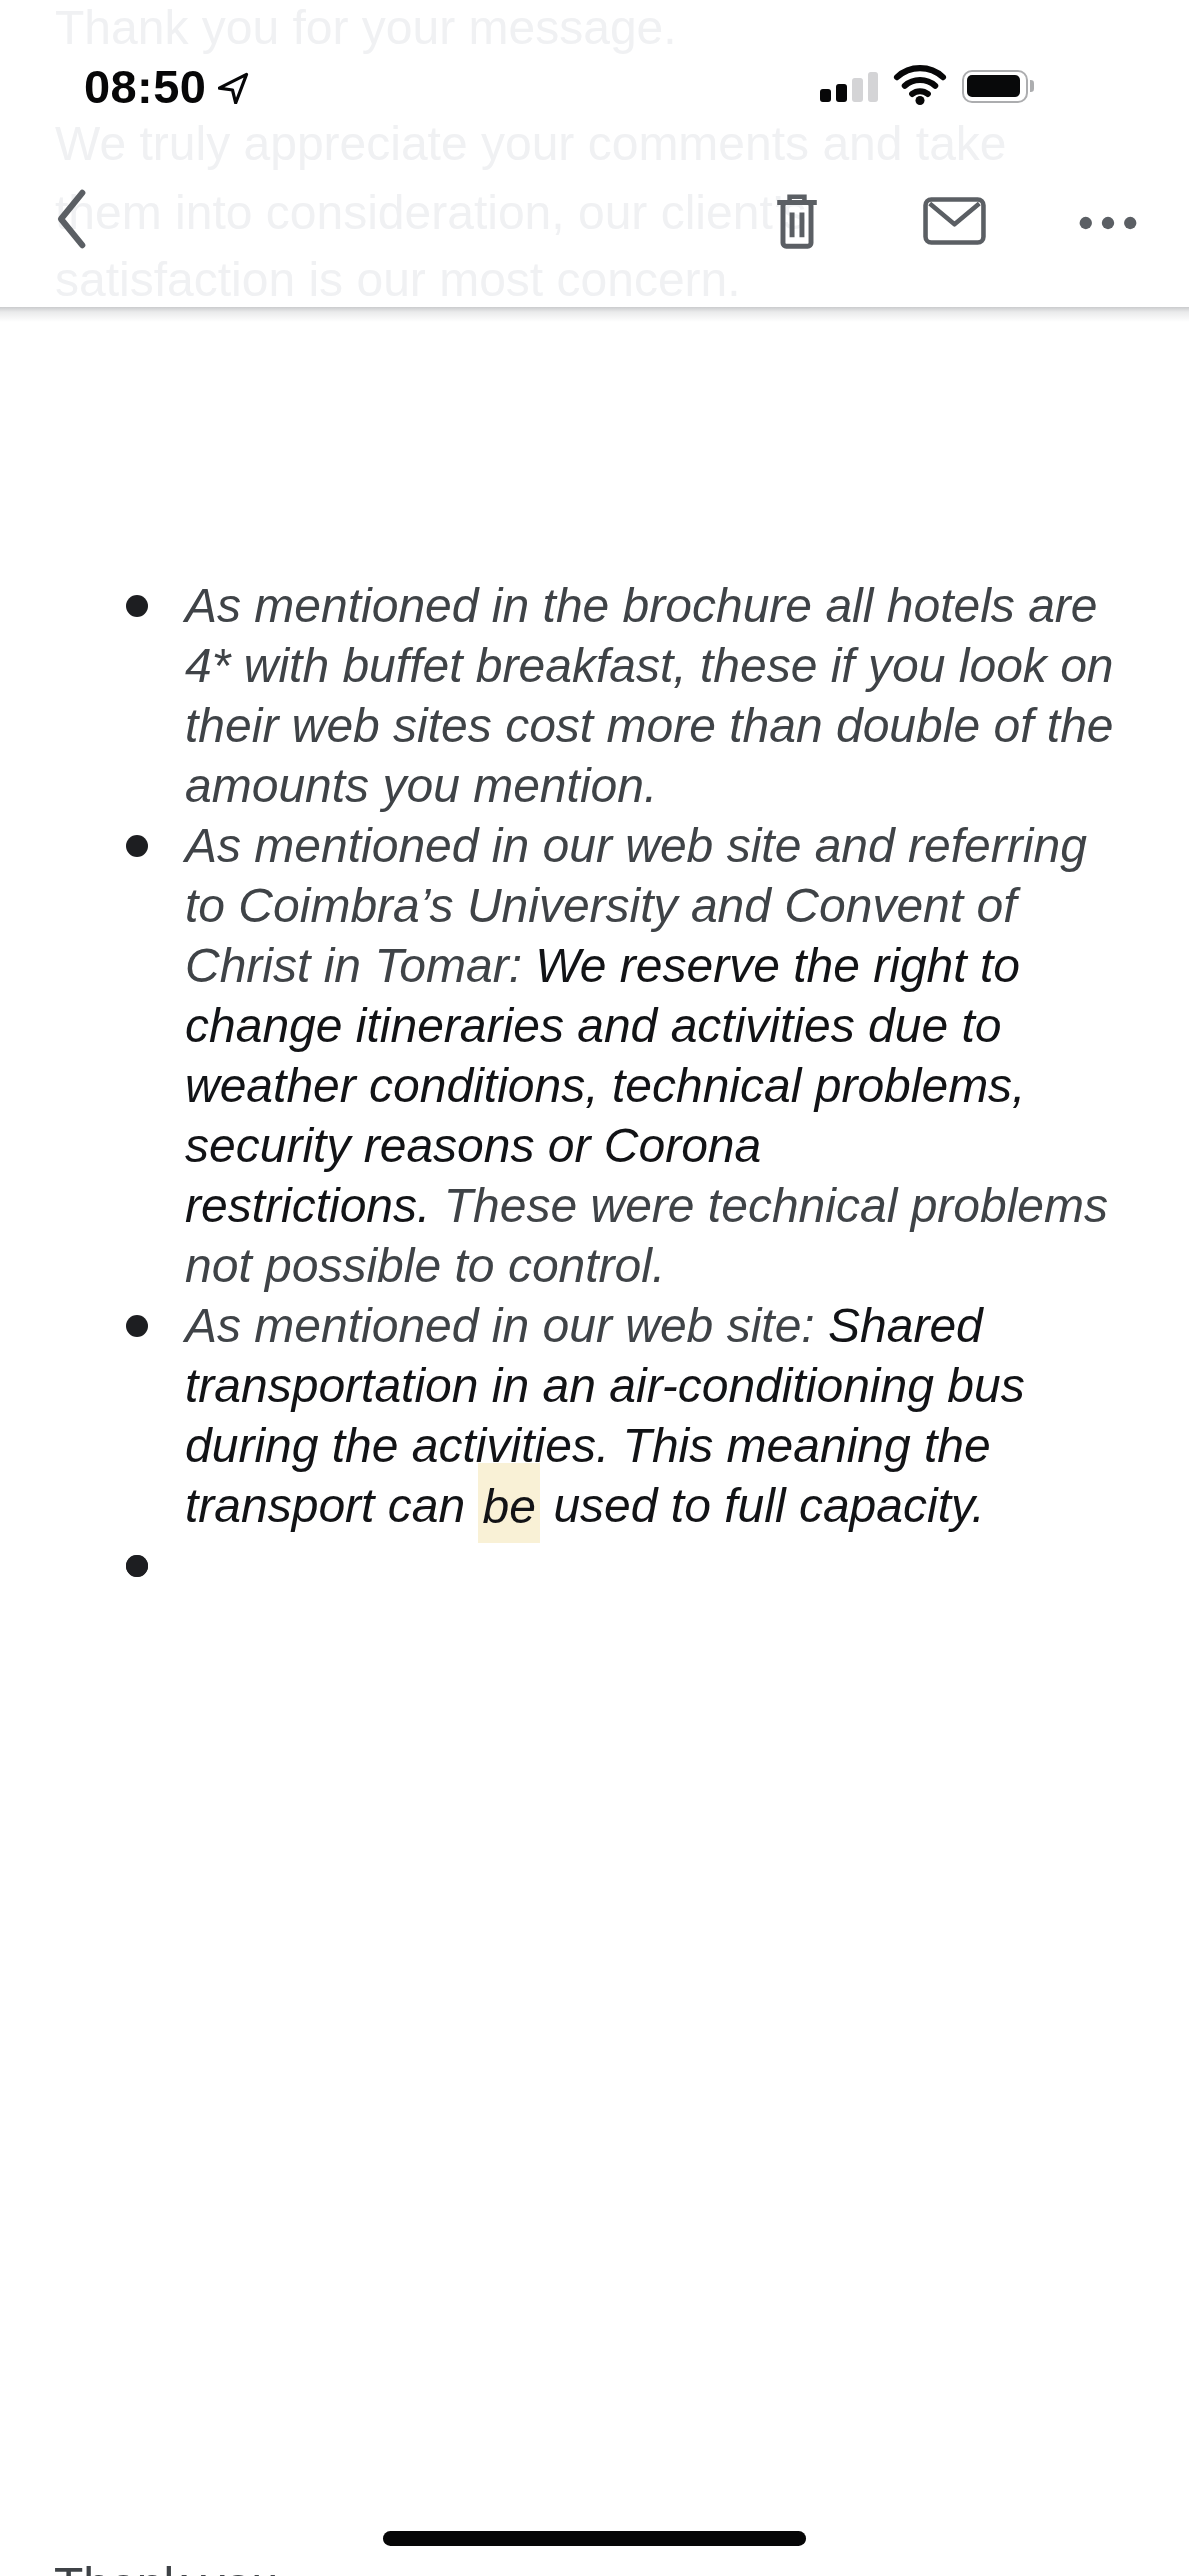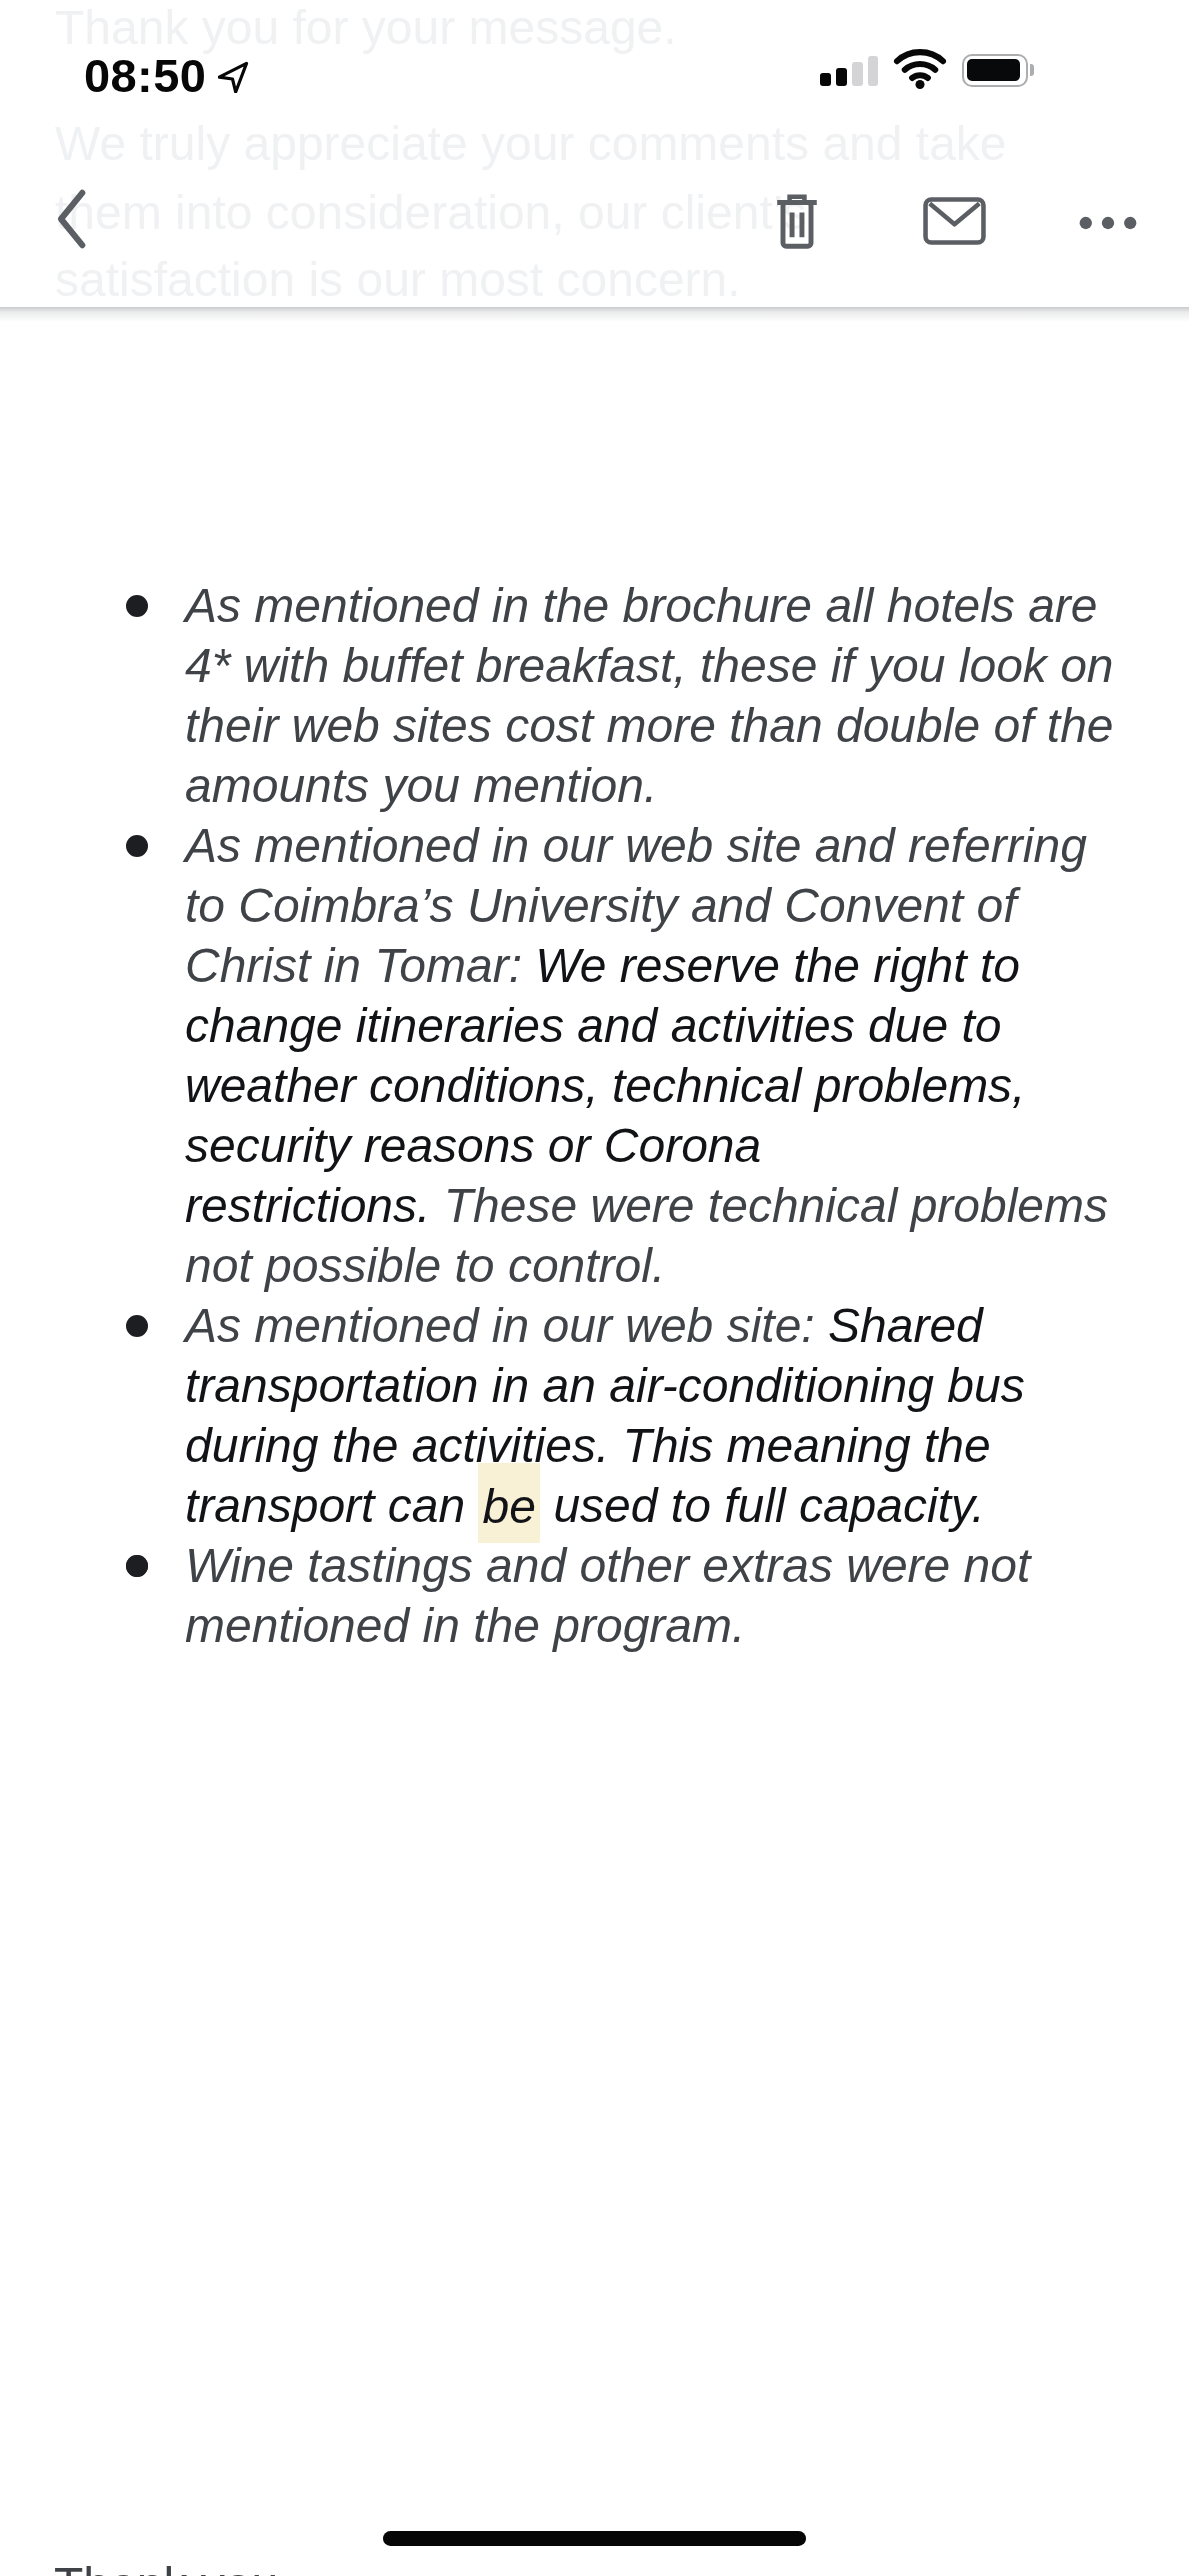--- a/index.html
+++ b/index.html
@@ -23,21 +23,21 @@
     position:absolute;left:55px;width:1107px;font-size:48px;line-height:60px;
     color:var(--faded);white-space:nowrap;
   }
   .faded-1{top:-2.5px;}
   .faded-2{top:114px;}
   .faded-3{top:183px;}
   .faded-4{top:250px;}
   
   .status-bar{
     position:absolute;top:48px;left:0;width:1126px;height:76px;
-    display:flex;align-items:flex-start;justify-content:space-between;
+    display:flex;align-items:center;justify-content:space-between;
     padding:0 92px 0 84px;box-sizing:border-box;
   }
   .sb-left{display:flex;align-items:center;gap:11.6px;}
   .time{font-size:47px;font-weight:700;color:var(--ink);letter-spacing:0.4px;}
   .sb-right{display:flex;align-items:center;gap:14px;}
   .signal{display:flex;align-items:flex-end;gap:5px;height:31px;}
   .signal .bar{width:10.7px;border-radius:2.9px;background:var(--ink);}
   .signal .bar.off{background:var(--bar-inactive);}
   .b1{height:12.4px;} .b2{height:18px;} .b3{height:24px;} .b4{height:30px;}
   .battery{display:flex;align-items:center;}
@@ -194,22 +194,20 @@
         <span class="li-text"><span class="seg-gray">As mentioned in our web site: </span><span class="seg-black">Shared
 transportation in an air-conditioning bus
 during the activities. This meaning the
 transport can </span><span class="seg-black hl">be</span><span class="seg-black"> used to full capacity.</span></span>
       </li>
       <li class="bullet-item">
         <span class="bullet-marker"></span>
       </li>
       <li class="bullet-item">
         <span class="bullet-marker"></span>
-        <span class="li-text"><span class="seg-gray">Wine tastings and other extras were not
-mentioned in the program.</span></span>
       </li>
     </ul>
 
   <div class="closing">Thank you</div>
 
   <div class="home-indicator"></div>
 </div>
 
 
 </body></html>

